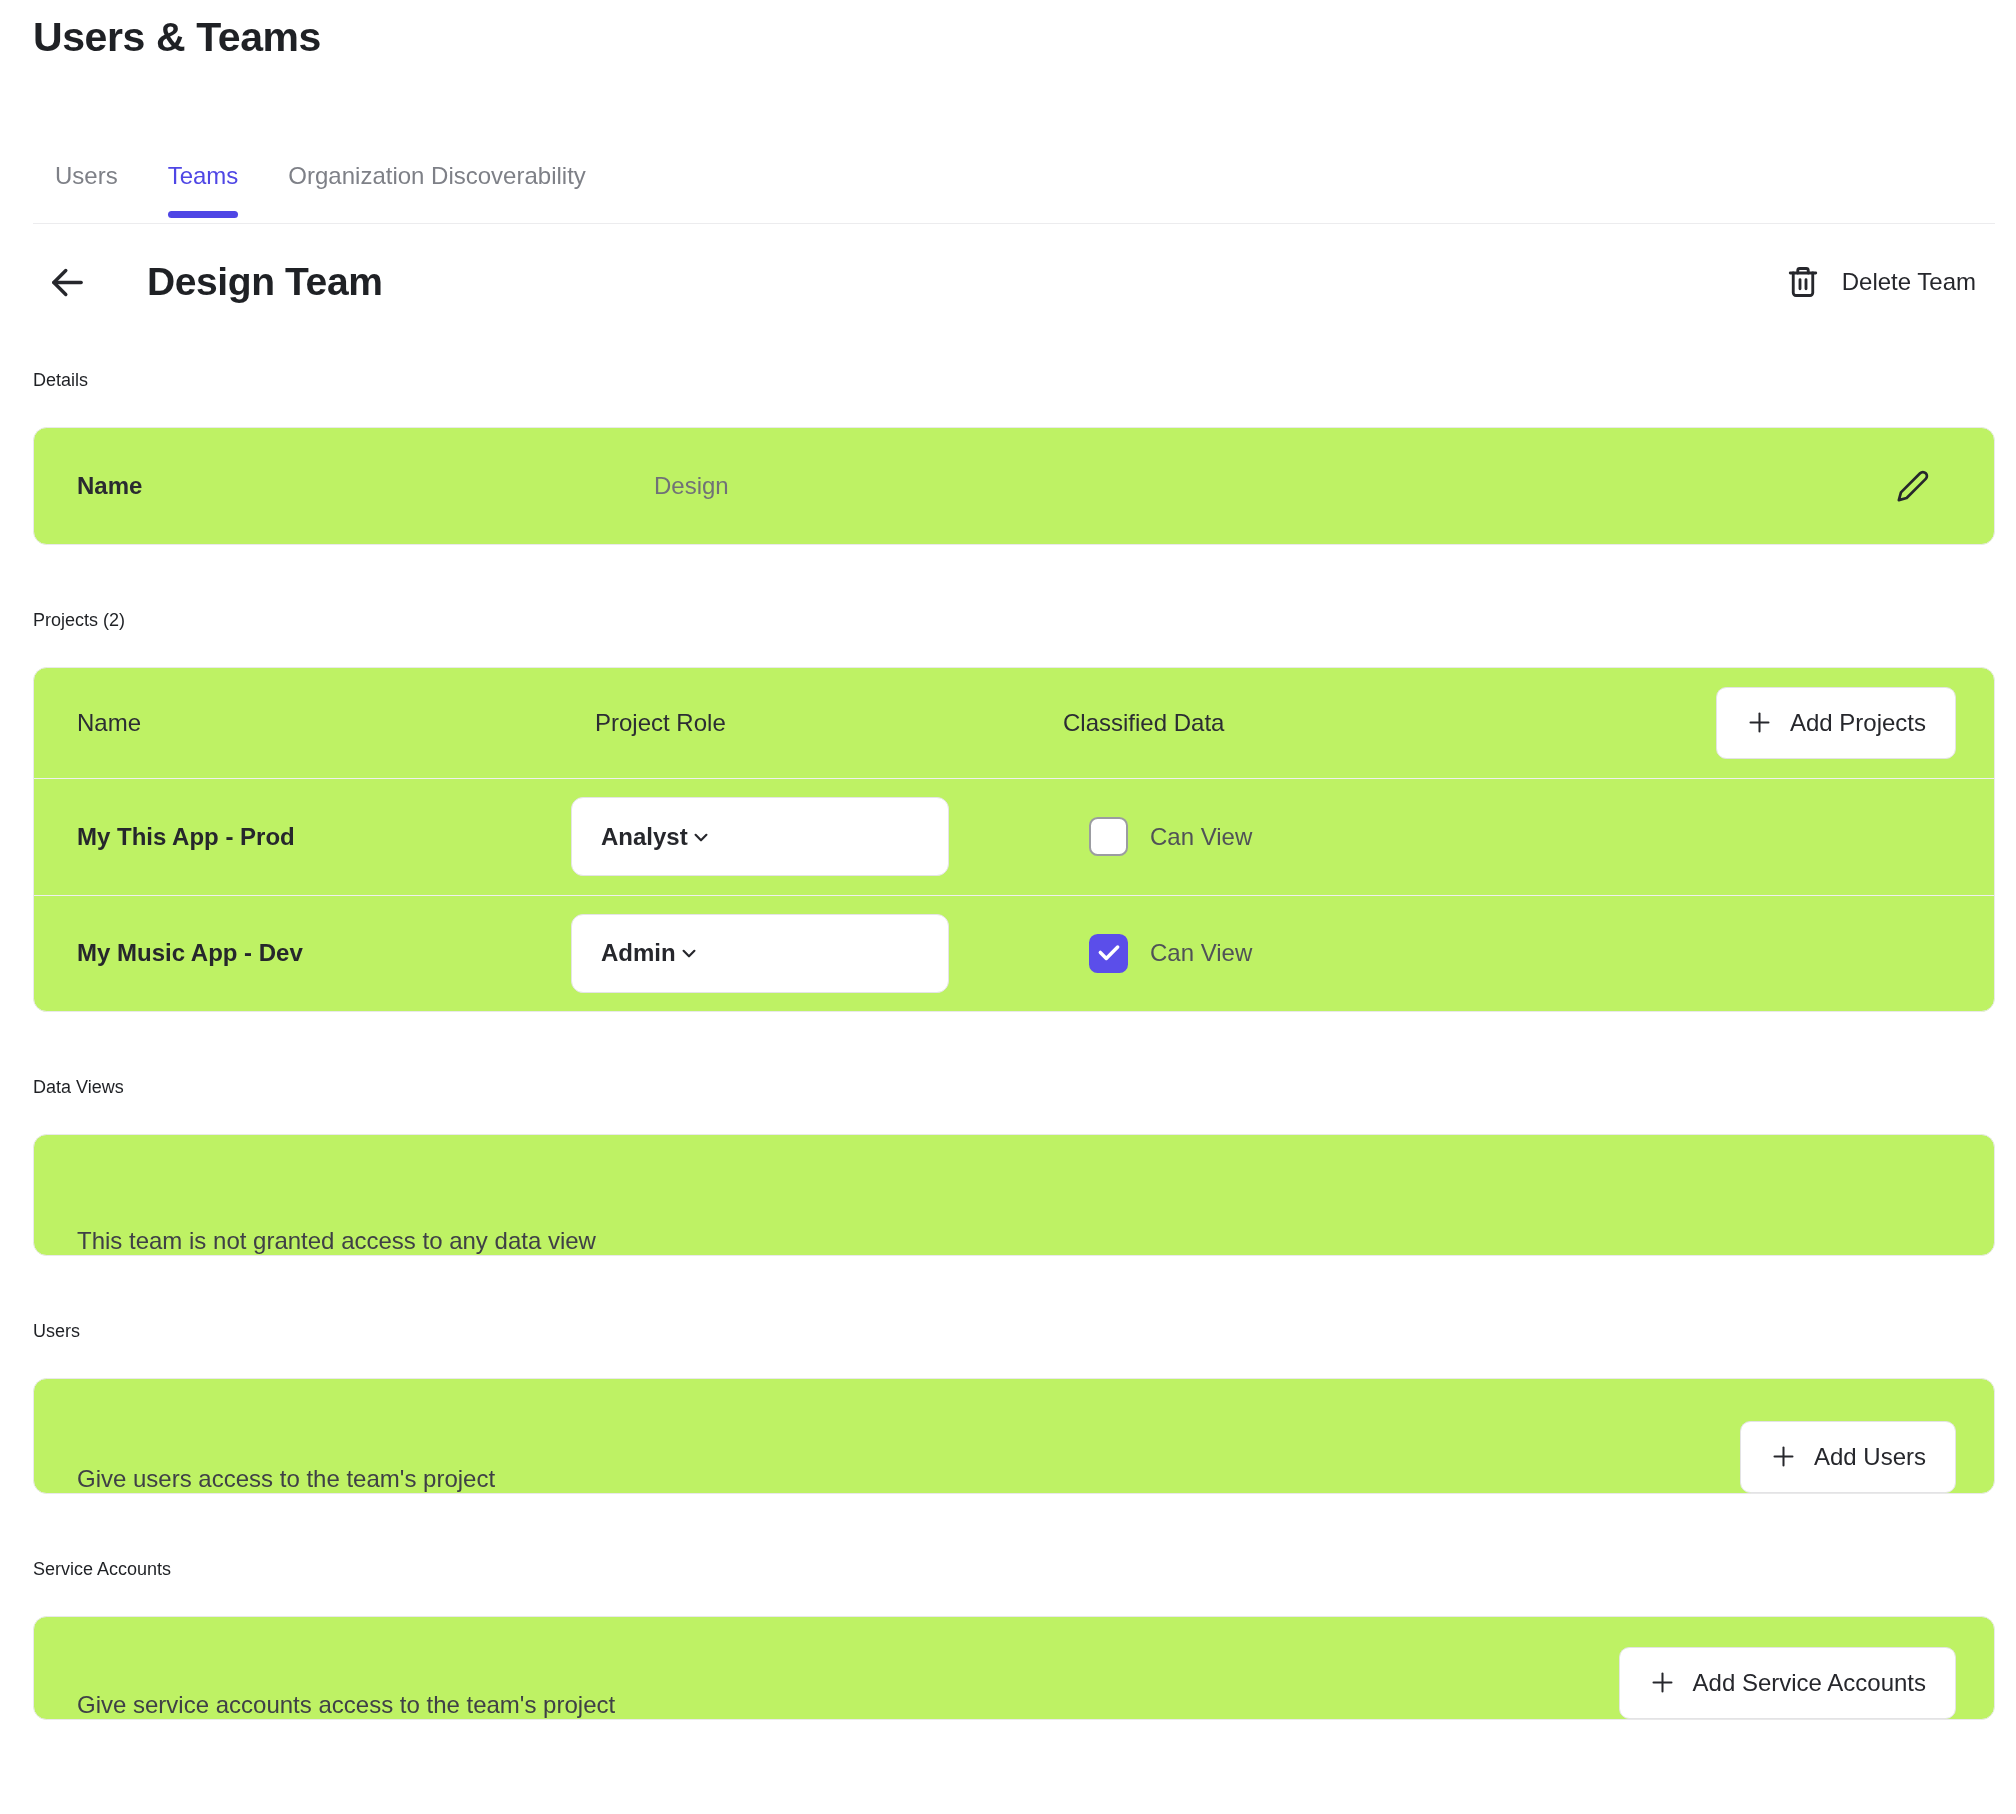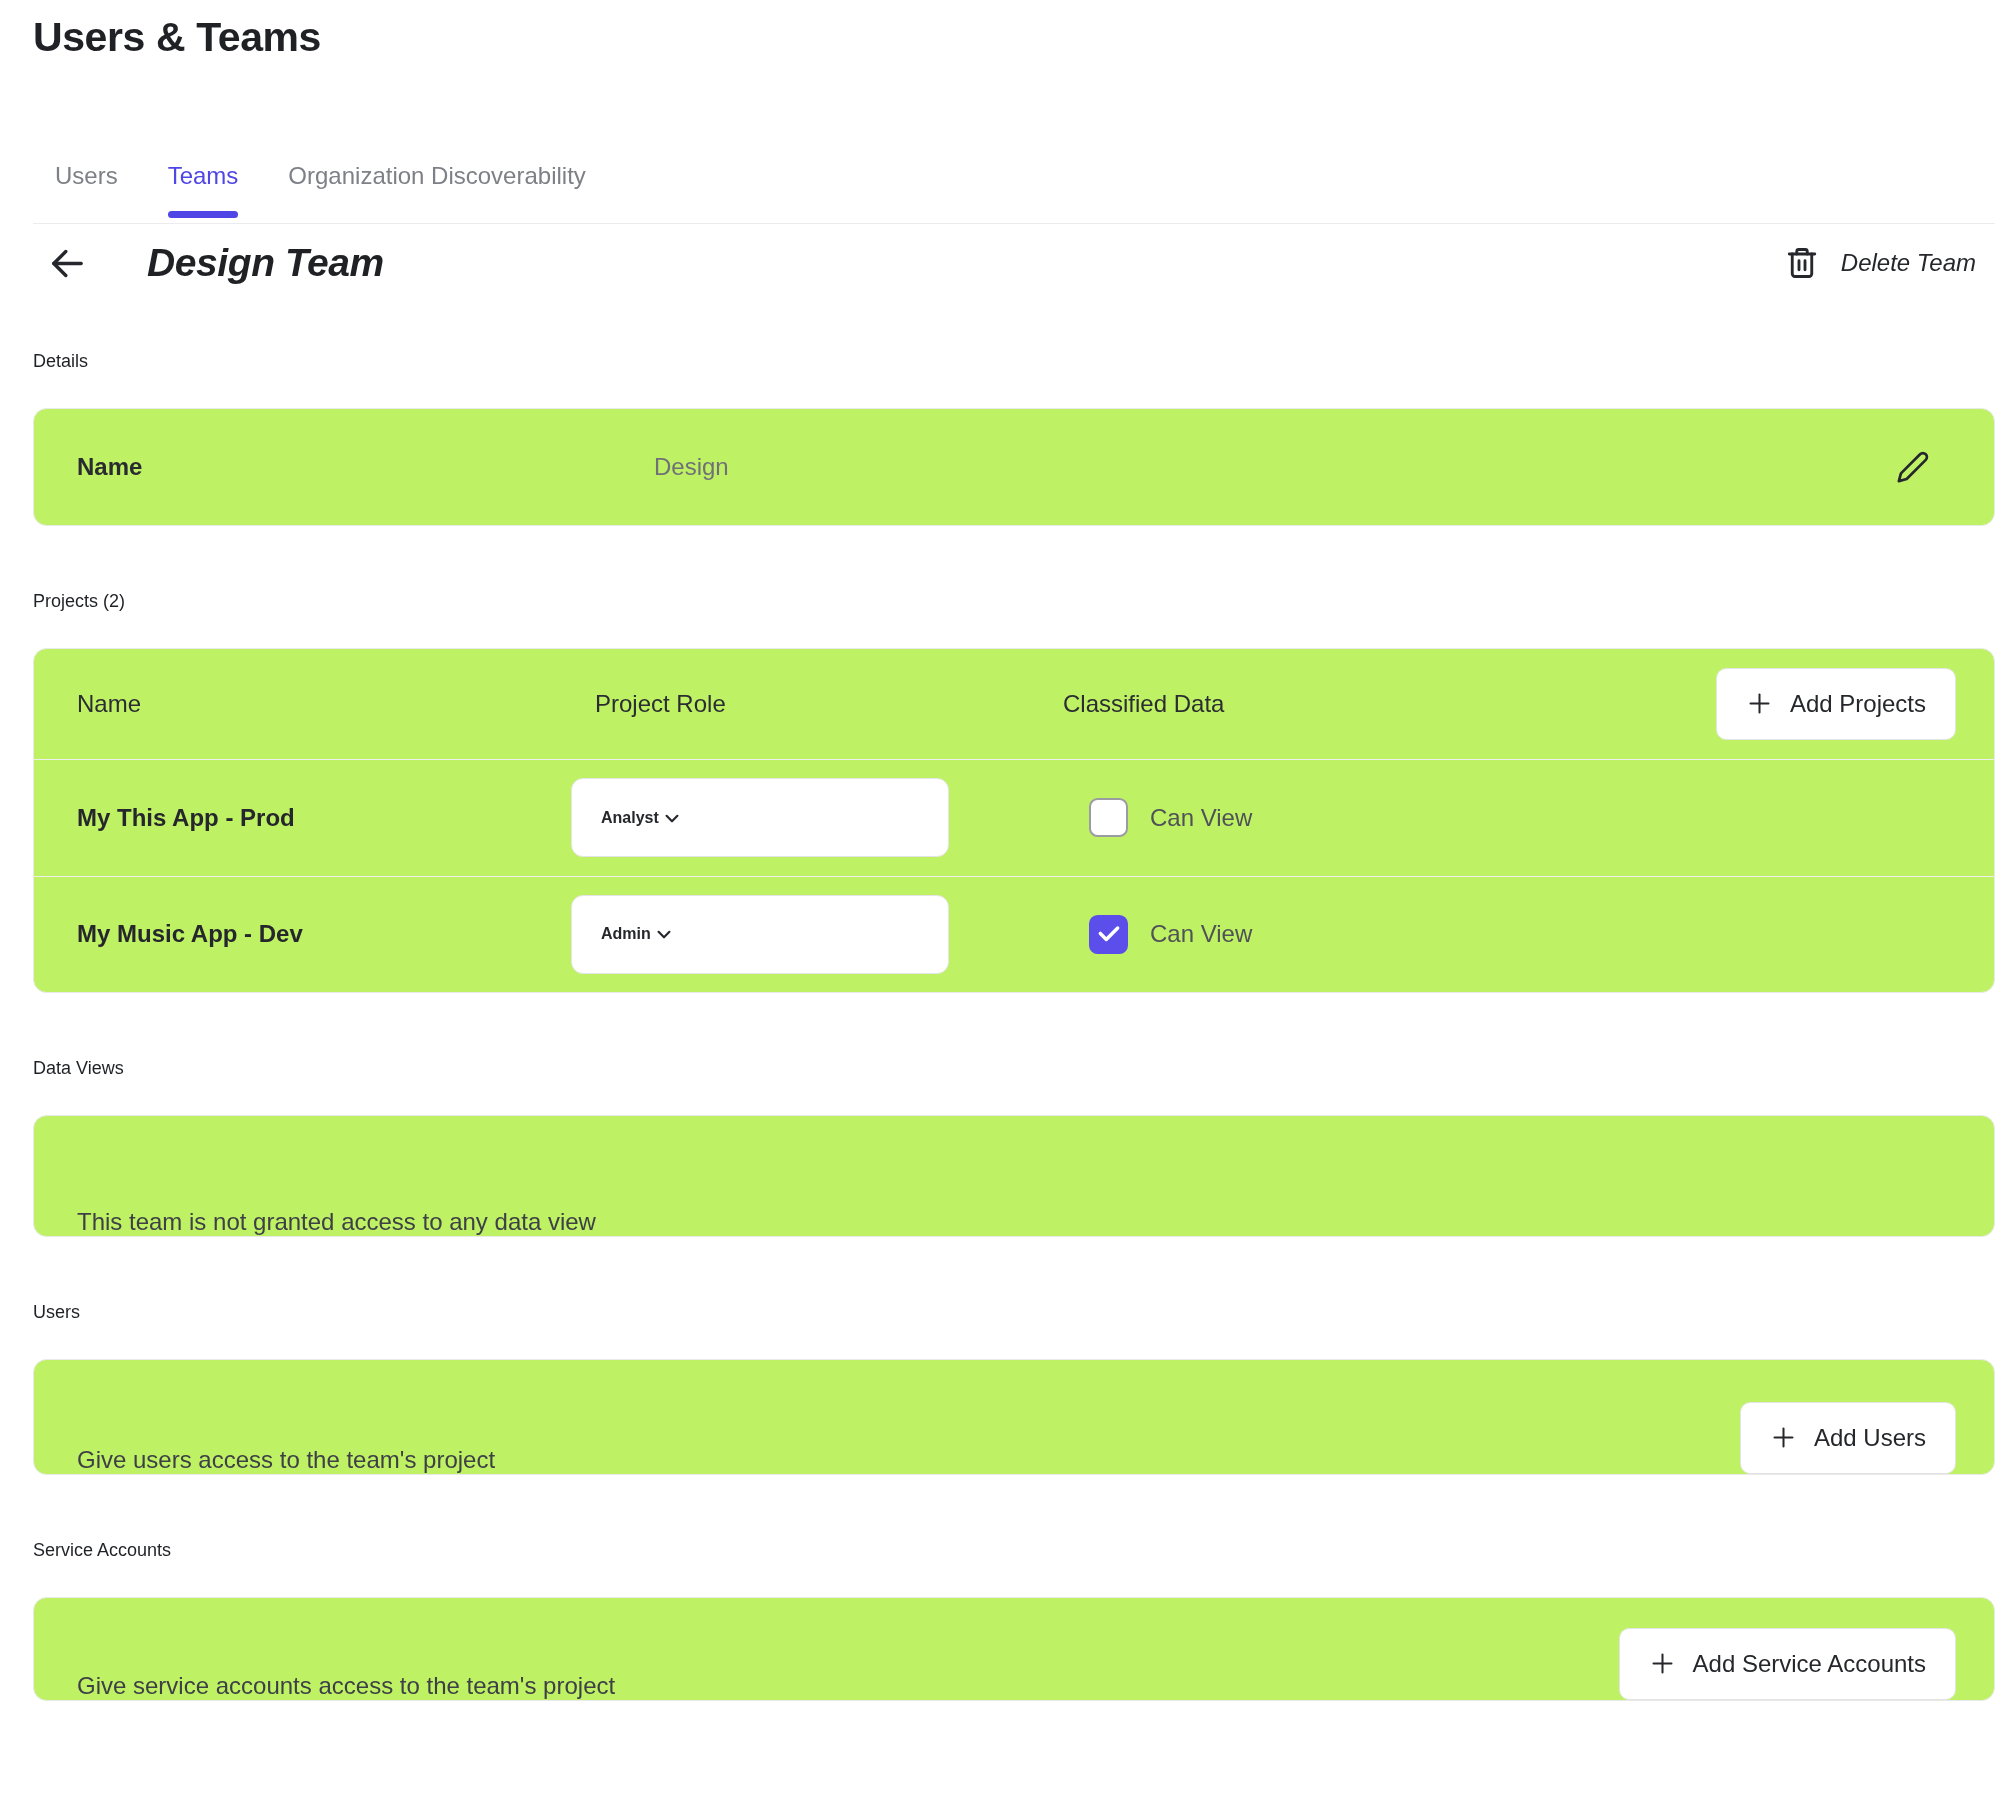--- a/index.html
+++ b/index.html
@@ -47,24 +47,23 @@
     position: absolute;
     left: 0; right: 0;
     bottom: 5.1px;
     height: 6.8px;
     border-radius: 4.3px;
     background: #4f46e5;
   }
 
   
   .team-header {
-    margin-top: 17px;
-    display: flex;
-    align-items: center;
-    font-style: italic;
+    margin-top: 36px;
+    display: flex;
+    align-items: center;
   }
   .back-btn {
     width: 45px; height: 45px;
     margin-left: 12px;
     display: flex; align-items: center; justify-content: center;
     cursor: pointer;
     flex: 0 0 auto;
   }
   .team-title {
     font-size: 39px;
@@ -160,21 +159,21 @@
     height: 79px;
     border: 1.7px solid #e4e4e6;
     border-radius: 12px;
     display: flex;
     align-items: center;
     padding: 0 24px 0 29px;
     cursor: pointer;
     background: #fff;
   }
   .select-label {
-    font-size: 16px;
+    font-size: 24px;
     font-weight: 600;
     color: #26272c;
   }
   .select svg { margin-left: auto; }
 
   
   .checkfield {
     display: flex;
     align-items: center;
     gap: 22px;

